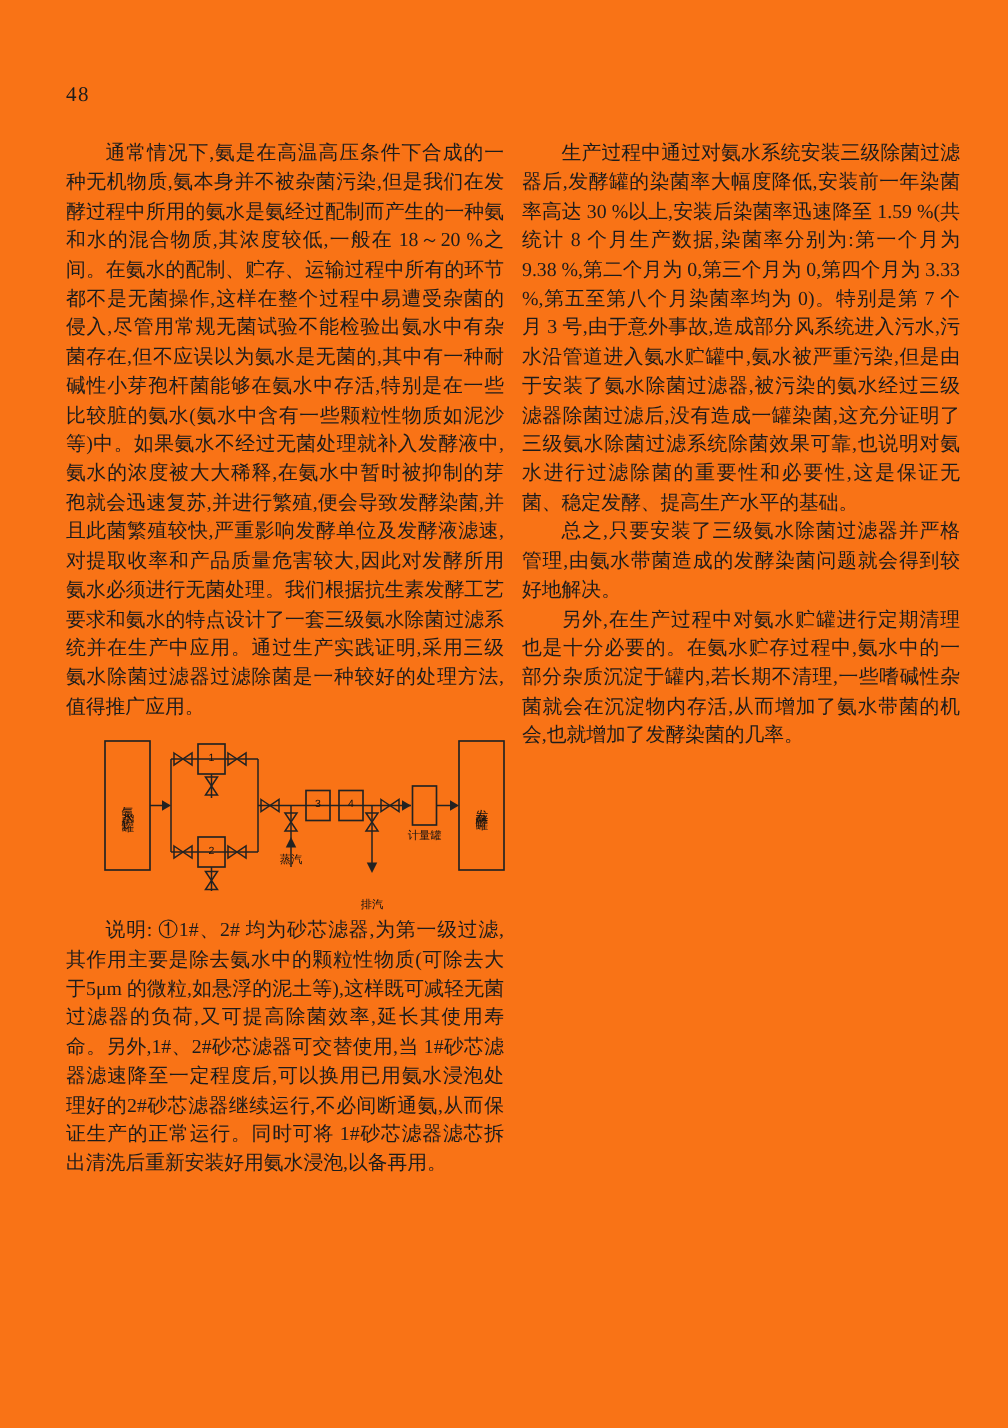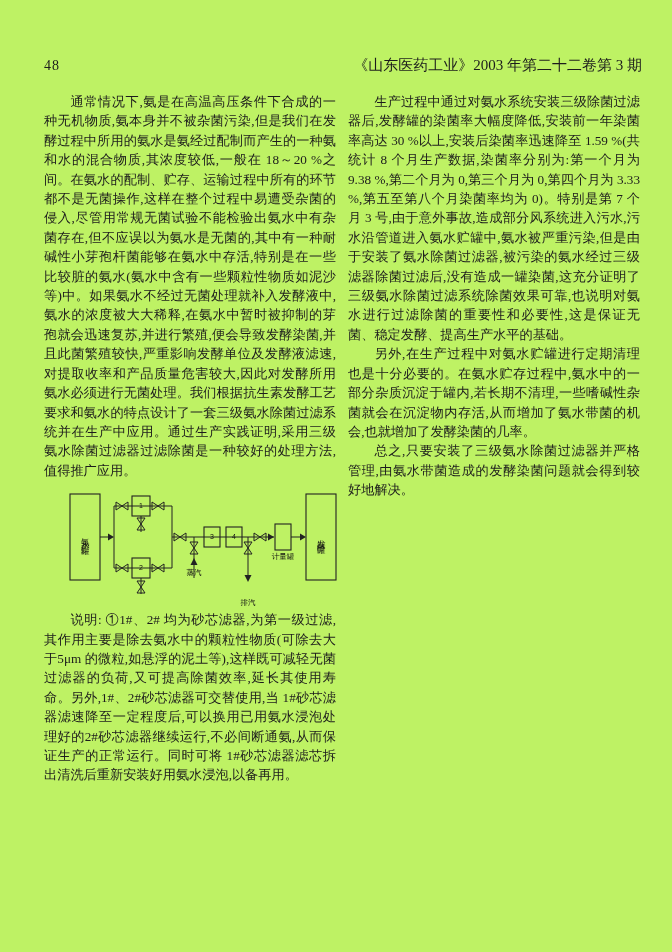--- a/index.html
+++ b/index.html
@@ -1,20 +1,20 @@
 <!DOCTYPE html>
 <html><head>
 <meta charset="utf-8">
 <style>
   html,body{margin:0;padding:0;background:#e8e8e6;}
   .page{
     position:relative;
     width:672px;height:952px;
     margin:0 auto;
-    background:#bef264;
+    background:#f97316;
     color:#1c1c1c;
     font-family:"Liberation Serif","DejaVu Serif",serif;
     overflow:hidden;
     box-sizing:border-box;
     padding-left:16px;
   }
   .header{
     position:absolute;
     top:56px;left:44px;right:30px;
     display:flex;
@@ -61,21 +61,20 @@
   .fig-label.num{font-size:7px;}
   .fig-label.small{font-size:7.5px;letter-spacing:0;}
 </style>
 </head>
 <body>
 
 <div class="page">
 
   <div class="header">
     <span class="page-num">48</span>
-    <span class="journal-title">《山东医药工业》2003 年第二十二卷第 3 期</span>
   </div>
 
   <div class="columns">
 
     <div class="col">
       <p>通常情况下,氨是在高温高压条件下合成的一种无机物质,氨本身并不被杂菌污染,但是我们在发酵过程中所用的氨水是氨经过配制而产生的一种氨和水的混合物质,其浓度较低,一般在 18～20 %之间。在氨水的配制、贮存、运输过程中所有的环节都不是无菌操作,这样在整个过程中易遭受杂菌的侵入,尽管用常规无菌试验不能检验出氨水中有杂菌存在,但不应误以为氨水是无菌的,其中有一种耐碱性小芽孢杆菌能够在氨水中存活,特别是在一些比较脏的氨水(氨水中含有一些颗粒性物质如泥沙等)中。如果氨水不经过无菌处理就补入发酵液中,氨水的浓度被大大稀释,在氨水中暂时被抑制的芽孢就会迅速复苏,并进行繁殖,便会导致发酵染菌,并且此菌繁殖较快,严重影响发酵单位及发酵液滤速,对提取收率和产品质量危害较大,因此对发酵所用氨水必须进行无菌处理。我们根据抗生素发酵工艺要求和氨水的特点设计了一套三级氨水除菌过滤系统并在生产中应用。通过生产实践证明,采用三级氨水除菌过滤器过滤除菌是一种较好的处理方法,值得推广应用。</p>
 
       <div class="figure">
         <svg width="270" height="114" viewBox="0 0 270 114">
 
@@ -135,18 +134,18 @@
         <span class="fig-label small" style="left:198px;top:64px;width:34px;height:10px;">计量罐</span>
         <span class="fig-label vert" style="left:238px;top:6px;width:30px;height:86px;">发酵罐</span>
       </div>
 
       <p>说明: ①1#、2# 均为砂芯滤器,为第一级过滤,其作用主要是除去氨水中的颗粒性物质(可除去大于5μm 的微粒,如悬浮的泥土等),这样既可减轻无菌过滤器的负荷,又可提高除菌效率,延长其使用寿命。另外,1#、2#砂芯滤器可交替使用,当 1#砂芯滤器滤速降至一定程度后,可以换用已用氨水浸泡处理好的2#砂芯滤器继续运行,不必间断通氨,从而保证生产的正常运行。同时可将 1#砂芯滤器滤芯拆出清洗后重新安装好用氨水浸泡,以备再用。</p>
 
     </div>
 
     <div class="col">
       <p>生产过程中通过对氨水系统安装三级除菌过滤器后,发酵罐的染菌率大幅度降低,安装前一年染菌率高达 30 %以上,安装后染菌率迅速降至 1.59 %(共统计 8 个月生产数据,染菌率分别为:第一个月为 9.38 %,第二个月为 0,第三个月为 0,第四个月为 3.33 %,第五至第八个月染菌率均为 0)。特别是第 7 个月 3 号,由于意外事故,造成部分风系统进入污水,污水沿管道进入氨水贮罐中,氨水被严重污染,但是由于安装了氨水除菌过滤器,被污染的氨水经过三级滤器除菌过滤后,没有造成一罐染菌,这充分证明了三级氨水除菌过滤系统除菌效果可靠,也说明对氨水进行过滤除菌的重要性和必要性,这是保证无菌、稳定发酵、提高生产水平的基础。</p>
+      <p>总之,只要安装了三级氨水除菌过滤器并严格管理,由氨水带菌造成的发酵染菌问题就会得到较好地解决。</p>
       <p>另外,在生产过程中对氨水贮罐进行定期清理也是十分必要的。在氨水贮存过程中,氨水中的一部分杂质沉淀于罐内,若长期不清理,一些嗜碱性杂菌就会在沉淀物内存活,从而增加了氨水带菌的机会,也就增加了发酵染菌的几率。</p>
-      <p>总之,只要安装了三级氨水除菌过滤器并严格管理,由氨水带菌造成的发酵染菌问题就会得到较好地解决。</p>
     </div>
 
   </div>
 </div>
 
 </body></html>

